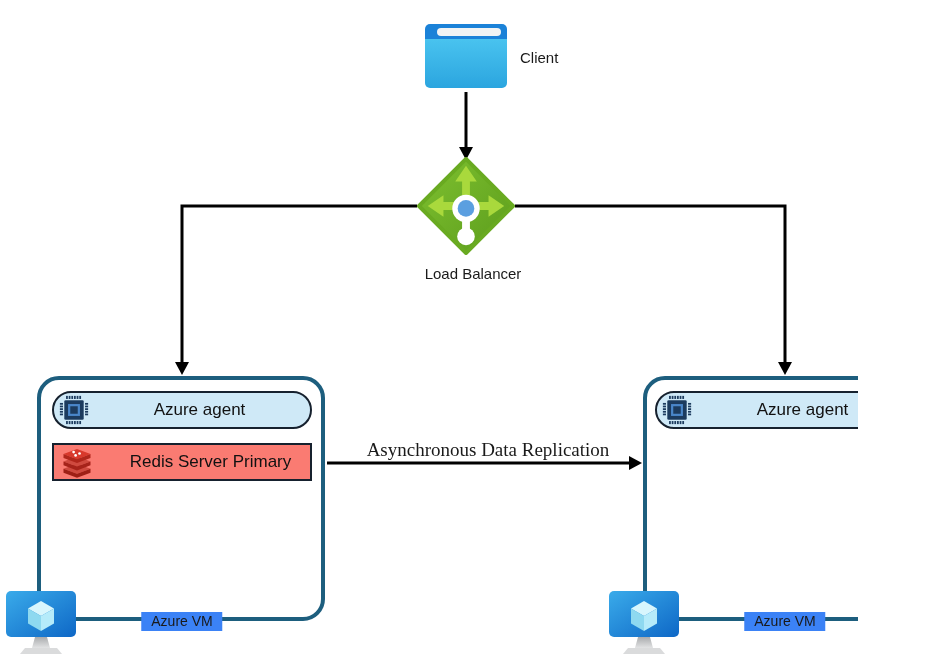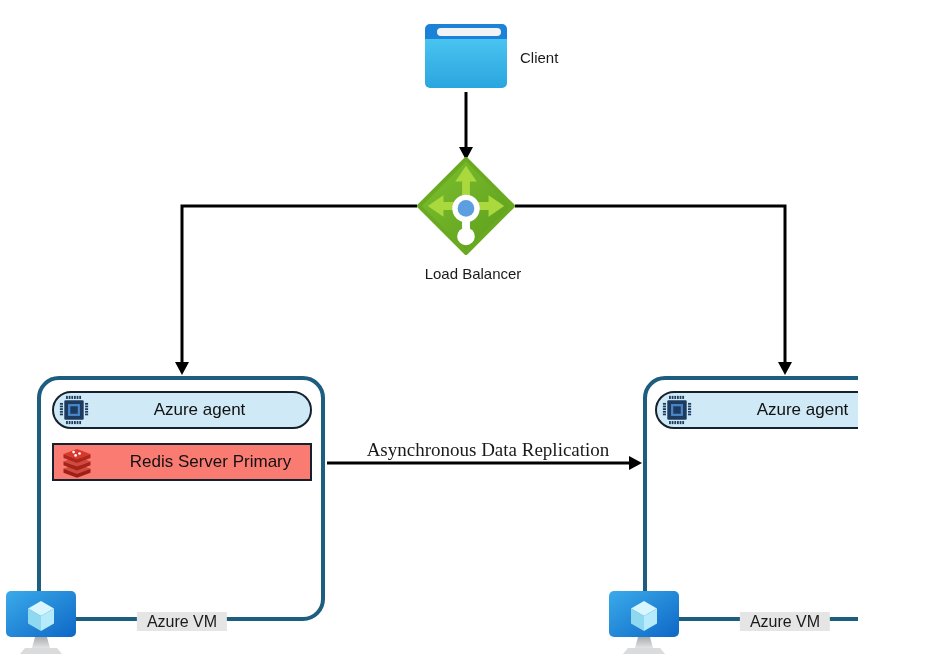--- a/index.html
+++ b/index.html
@@ -37,22 +37,22 @@
   .redis-bar{background:var(--redis_bg);top:63px;gap:16px;}
   .vm-left .bar{left:11px;width:260px;}
   .vm-right .bar{left:8px;width:260px;}
   .icon-wrap{flex:0 0 auto;margin-left:5px;display:flex;align-items:center;}
   .bar-label{flex:1;text-align:center;font-size:17px;color:#111;}
 
   .monitor{position:absolute;width:72px;height:66px;z-index:4;}
   .monitor-left{left:5px;top:582px;}
   .monitor-right{left:608px;top:582px;}
 
-  .vm-label{position:absolute;top:604px;transform:translateX(-50%);background:#e5e5e5;
-    padding:0 10px;font-size:16px;line-height:19px;color:var(--text_dark);z-index:5;white-space:nowrap;}
+  .vm-label{position:absolute;top:604px;transform:translateX(-50%);background:#3b82f6;
+    padding:0 10px;font-size:14px;line-height:19px;color:var(--text_dark);z-index:5;white-space:nowrap;}
   .vm-label-left{left:182px;}
   .vm-label-right{left:785px;}
 </style>
 </head>
 <body>
 
 <div class="canvas">
 
   <svg class="connectors" viewBox="0 0 947 657" xmlns="http://www.w3.org/2000/svg">
     <g stroke="var(--connector)" stroke-width="3" fill="none">

